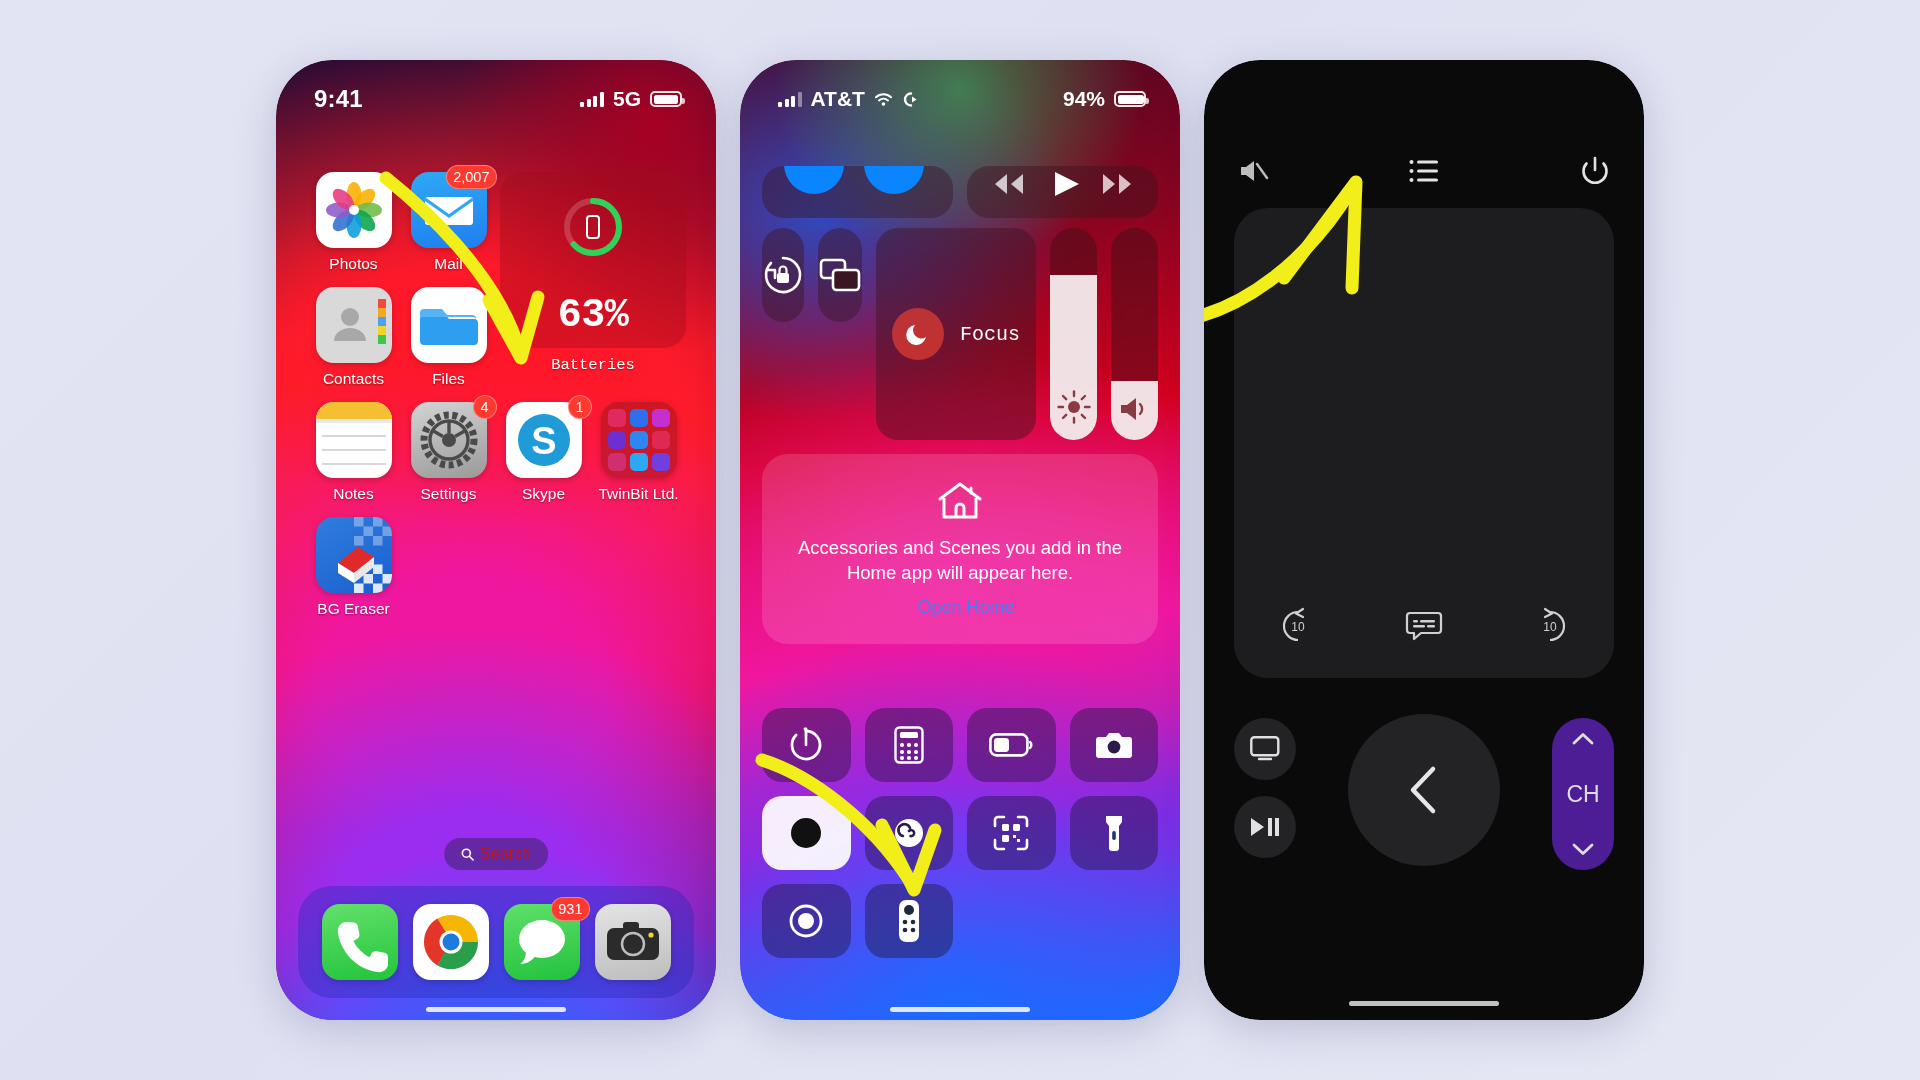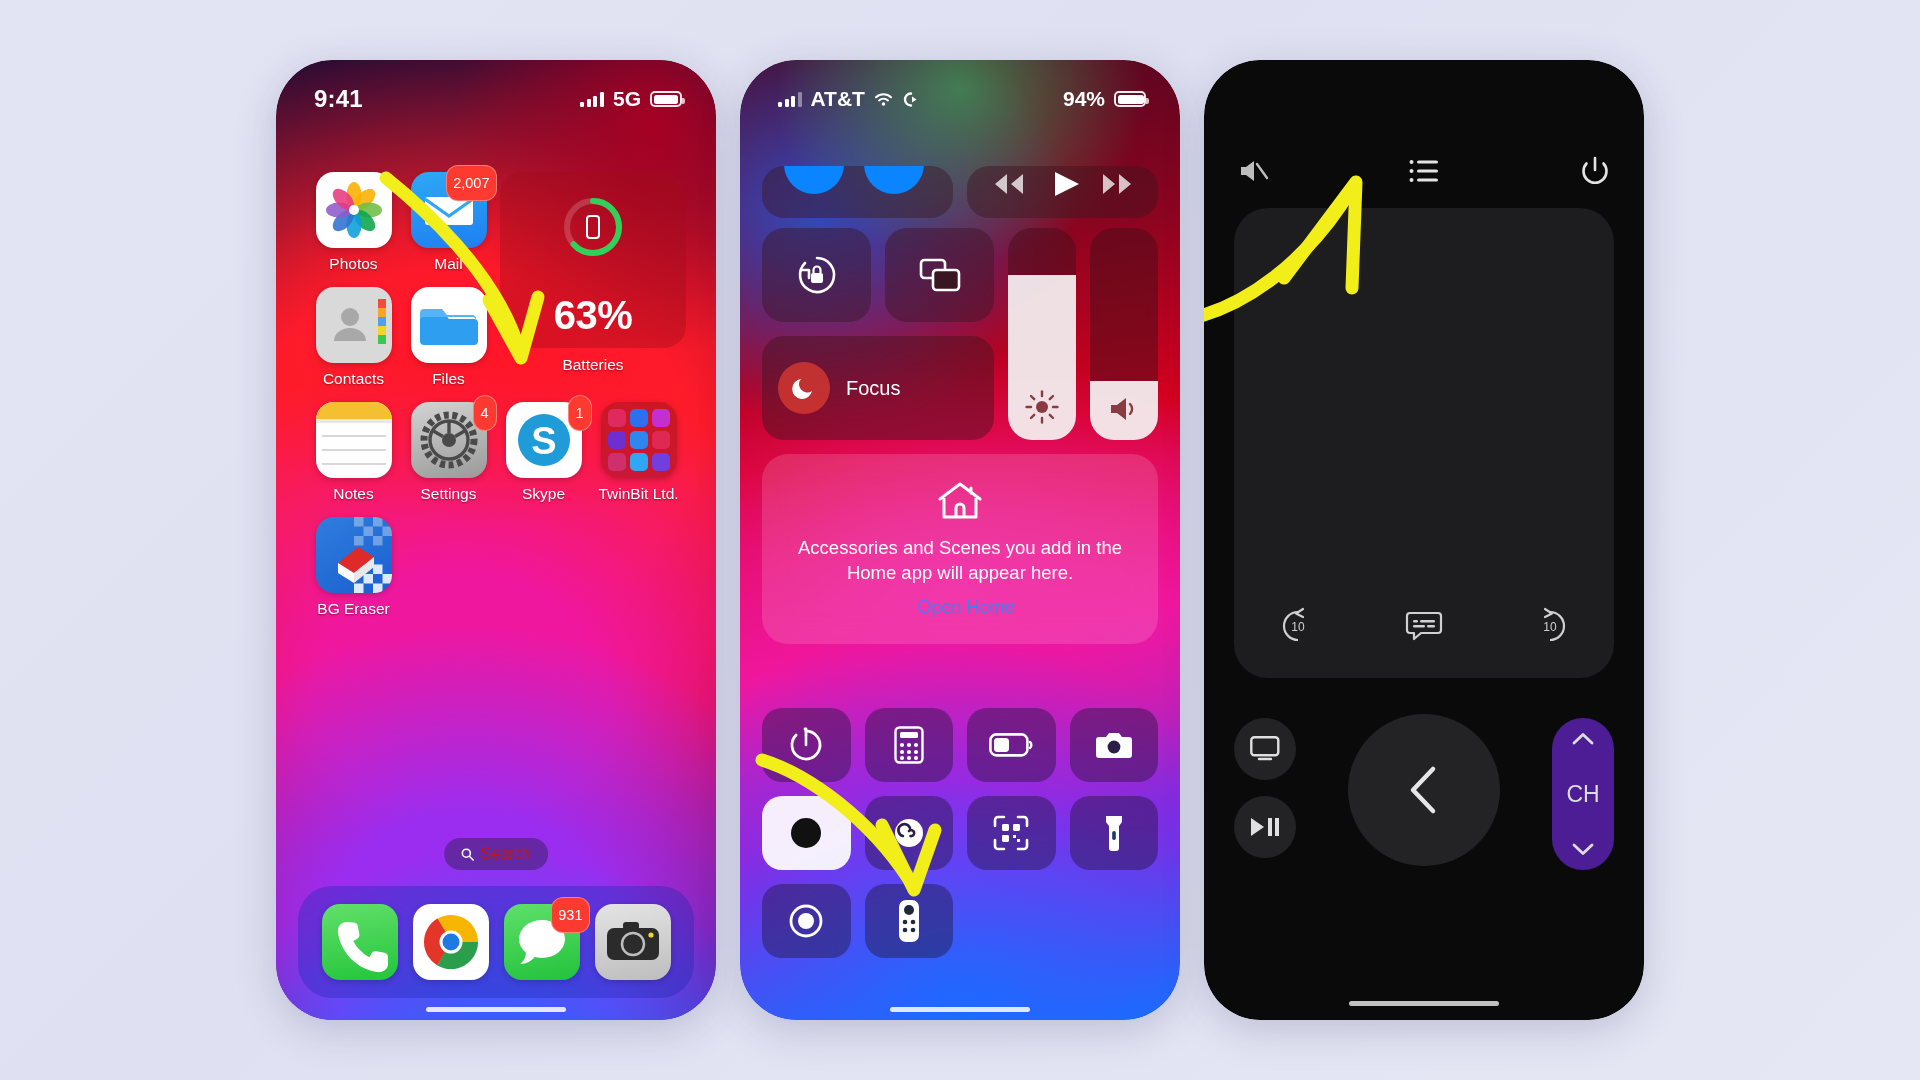--- a/index.html
+++ b/index.html
@@ -52,21 +52,21 @@
                 background:rgba(255,255,255,.75); border-radius:0 2px 2px 0; }
   .batt i{ position:absolute; left:1.5px; top:1.5px; bottom:1.5px; background:#fff; border-radius:2.5px; display:block; }
 
   
   .grid{ position:absolute; top:112px; left:30px; right:30px; display:grid;
          grid-template-columns:repeat(4,1fr); row-gap:14px; z-index:4; }
   .cell{ display:flex; flex-direction:column; align-items:center; }
   .ico{ width:76px; height:76px; border-radius:18px; position:relative; overflow:hidden;
         box-shadow:0 2px 6px rgba(0,0,0,.2); }
   .lbl{ margin-top:7px; font-size:15.5px; color:#fff; text-shadow:0 1px 2px rgba(0,0,0,.45); white-space:nowrap; }
-  .badge{ position:absolute; top:-7px; right:-10px; min-width:24px; height:36px; border-radius:12px;
+  .badge{ position:absolute; top:-7px; right:-10px; min-width:24px; height:24px; border-radius:12px;
           background:#fd3a30; color:#fff; font-size:14.5px; font-weight:500; display:flex; align-items:center;
           justify-content:center; padding:0 6px; border:1.5px solid rgba(255,255,255,.35); z-index:3; }
   .icwrap{ position:relative; }
 
   
   .ic-music{ background:linear-gradient(160deg,#fb4a5c,#f62f4b); }
   .ic-photos{ background:#fff; }
   .ic-mail{ background:linear-gradient(170deg,#2ea8f5,#1f7ff0); }
   .ic-contacts{ background:#d9d9d9; }
   .ic-notes{ background:#fff; }
@@ -77,21 +77,21 @@
               grid-template-columns:repeat(3,1fr); grid-template-rows:repeat(3,1fr); gap:4px; }
   .ic-folder b{ border-radius:5px; display:block; }
   .ic-bge{ background:linear-gradient(150deg,#2f7ddd,#1a5fd0); }
   .ic-phone{ background:linear-gradient(170deg,#62e06a,#23c53b); }
   .ic-chrome{ background:#fff; }
   .ic-msg{ background:linear-gradient(170deg,#5ee06a,#23c23c); }
   .ic-cam{ background:linear-gradient(170deg,#e4e4e4,#bdbdbd); }
 
   
   .widget{ grid-column:3 / span 2; grid-row:1 / span 2; border-radius:22px;
-           background:rgba(160,12,28,.40); position:relative; margin:0 0 0 4px; height:176px; }
+           background:rgba(160,12,28,.40); position:relative; margin:0 0 0 4px; height:176px;font-family:Liberation Mono, monospace; }
   .wring{ position:absolute; left:50%; top:22px; transform:translateX(-50%); width:66px; height:66px; }
   .wpct{ position:absolute; left:50%; bottom:10px; transform:translateX(-50%); color:#fff;
          font-size:40px; font-weight:600; letter-spacing:-.5px; }
   .wlbl{ position:absolute; left:50%; bottom:-26px; transform:translateX(-50%); font-size:15.5px;
          color:#fff; text-shadow:0 1px 2px rgba(0,0,0,.45); }
 
   
   .searchpill{ position:absolute; bottom:150px; left:50%; transform:translateX(-50%);
      background:rgba(30,30,60,.42); color:#b91c1c; padding:7px 17px; border-radius:18px;
      font-size:16px; display:flex; align-items:center; gap:6px; z-index:5; backdrop-filter:blur(6px); }
@@ -475,21 +475,21 @@
           <div class="tile" style="flex:1; position:relative; overflow:hidden;">
             <svg width="190" height="52" viewBox="0 0 190 52" style="position:absolute;bottom:0">
               <path d="M40 8 L28 18 L40 28 Z M56 8 L44 18 L56 28 Z" fill="#ffffff" opacity=".75"></path>
               <path d="M88 6 L112 18 L88 30 Z" fill="#fff"></path>
               <path d="M136 8 L148 18 L136 28 Z M152 8 L164 18 L152 28 Z" fill="#ffffff" opacity=".75"></path>
             </svg>
           </div>
         </div>
 
         <div class="ccrow" style="top:168px; height:212px;">
-          <div style="flex:1; display:flex; flex-direction:column; gap:14px;">
+          <div style="flex:1; display:flex; flex-direction:row; gap:14px;font-family:Liberation Mono, monospace;">
             <div style="display:flex; gap:14px; height:94px;">
               <div class="tile" style="flex:1; display:flex; align-items:center; justify-content:center;">
                 <span>
                   <svg width="42" height="42" viewBox="0 0 42 42">
                     <path d="M21 4 a17 17 0 1 1 -12 5" fill="none" stroke="#fff" stroke-width="2.6" stroke-linecap="round"></path>
                     <path d="M9 2 L9 10 L17 10" fill="none" stroke="#fff" stroke-width="2.6" stroke-linecap="round" stroke-linejoin="round" transform="translate(22,26) rotate(180)"></path>
                     <rect x="15" y="19" width="12" height="10" rx="2" fill="#fff"></rect>
                     <path d="M17.5 19 v-3 a3.5 3.5 0 0 1 7 0 v3" fill="none" stroke="#fff" stroke-width="2.2"></path>
                   </svg>
                 </span>

